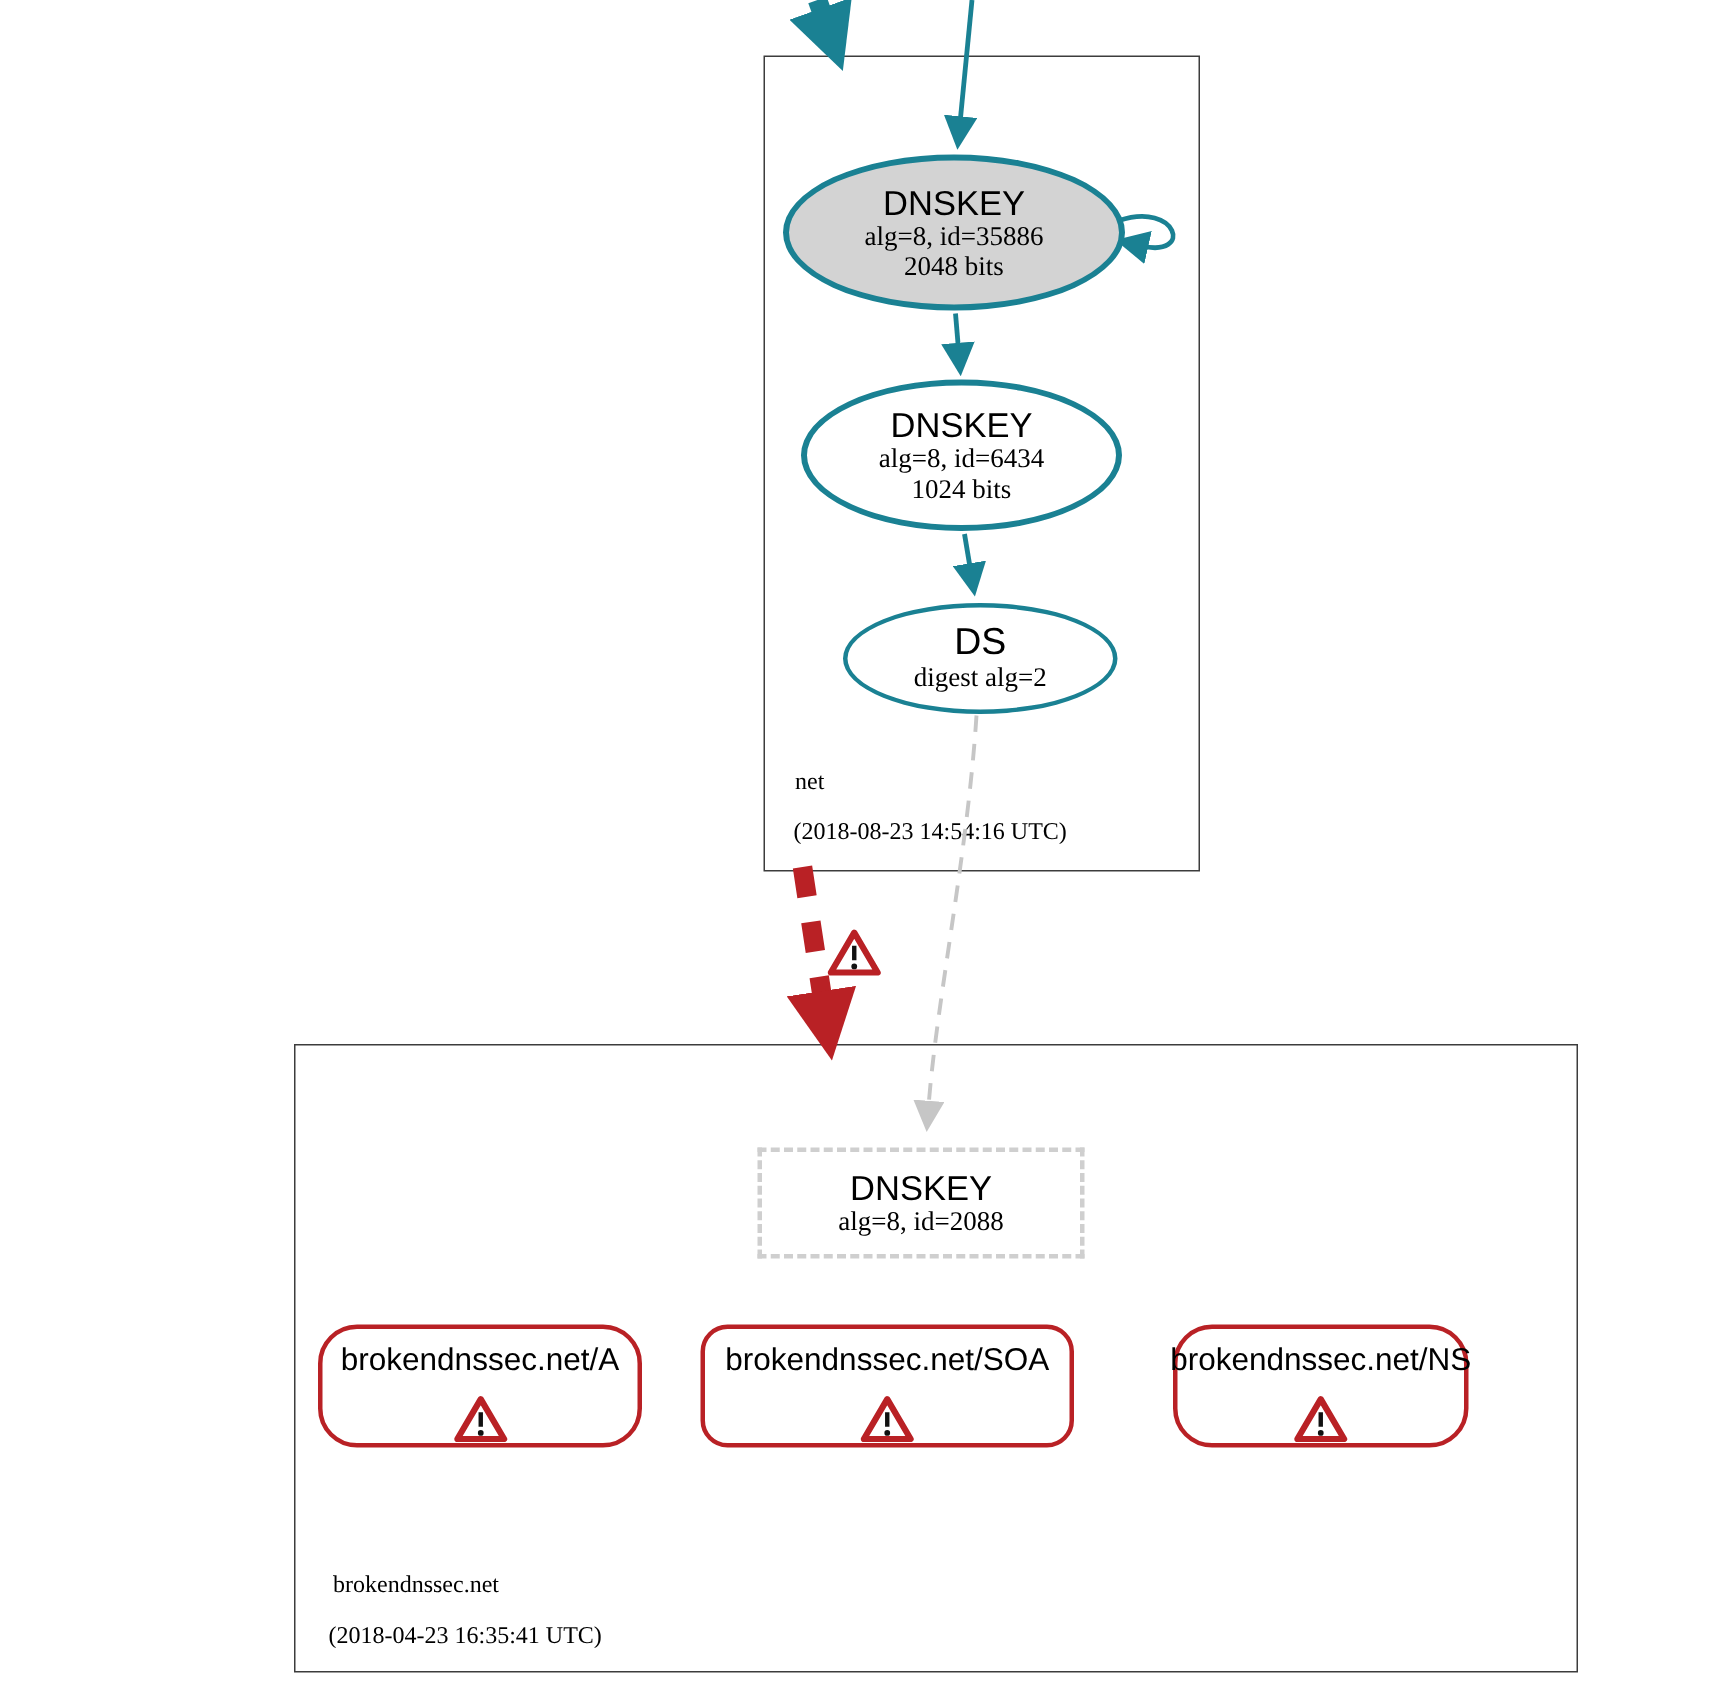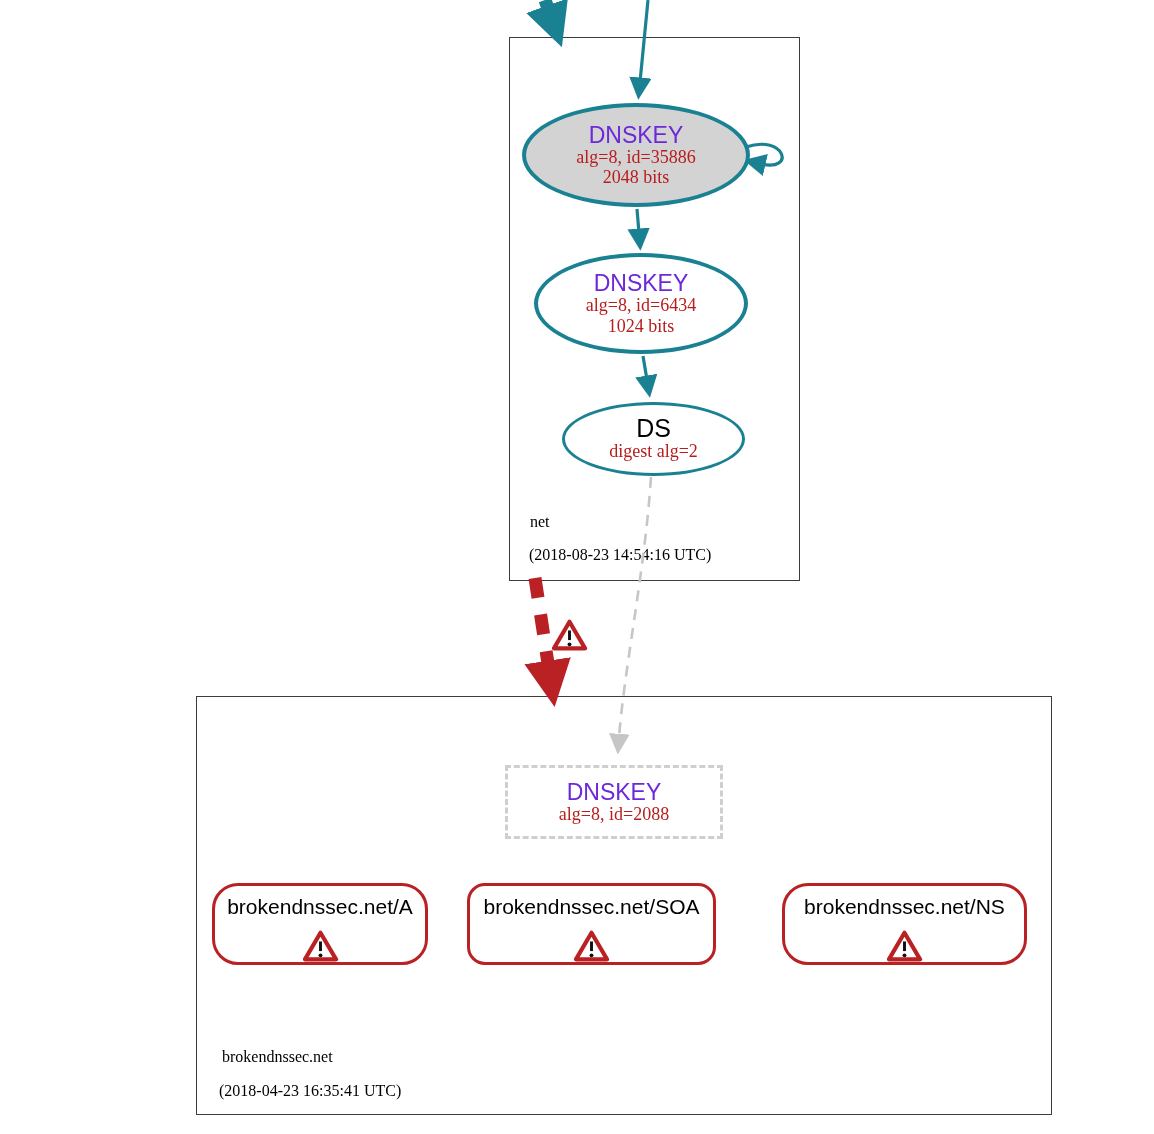--- a/index.html
+++ b/index.html
@@ -25,31 +25,31 @@
   .mk-gray{fill:var(--edge-gray,#c6c6c6);}
   .node{
     position:absolute;box-sizing:border-box;display:flex;flex-direction:column;
     align-items:center;justify-content:center;text-align:center;background:#fff;
   }
   .ellipse{border-radius:50%;border:4px solid var(--teal,#1a8193);}
   .node-ksk{left:522px;top:103px;width:228px;height:104px;background:var(--node-fill-gray,#d3d3d3);}
   .node-zsk{left:534px;top:253px;width:214px;height:101px;}
   .node-ds{left:562px;top:402px;width:183px;height:74px;border-width:3.5px;}
   .node-bkey{left:505px;top:765px;width:218px;height:74px;border:3px dashed var(--dashed-gray,#cfcfcf);}
-  .nt{font-size:23px;line-height:1.05;color:#6d28d9;}
+  .nt{font-size:23px;line-height:1.05;color:#000000;}
   .nt-lg{font-size:25px;line-height:1.0;color:#000;}
-  .ns{font-family:"Liberation Serif",serif;font-size:18px;line-height:1.12;color:#b91c1c;}
+  .ns{font-family:"Liberation Serif",serif;font-size:18px;line-height:1.12;color:#000000;}
   .rrset{
     position:absolute;box-sizing:border-box;border:3px solid var(--red,#b92125);
     border-radius:26px;background:#fff;display:flex;flex-direction:column;
     align-items:center;padding-top:9px;gap:11px;height:82px;
   }
   .rrset-a{left:212px;top:883px;width:216px;}
   .rrset-soa{left:467px;top:883px;width:249px;border-radius:18px;}
-  .rrset-ns{left:782px;top:883px;width:245px;}
+  .rrset-ns{left:782px;top:883px;width:197px;}
   .rr-label{font-size:21px;color:#000;white-space:nowrap;}
   .warn{display:block;width:37px;height:33px;}
   .warn-float{position:absolute;left:551px;top:619px;}
 </style>
 </head>
 <body>
 
 <div class="canvas">
 
   <div class="zone-box zone-net">

